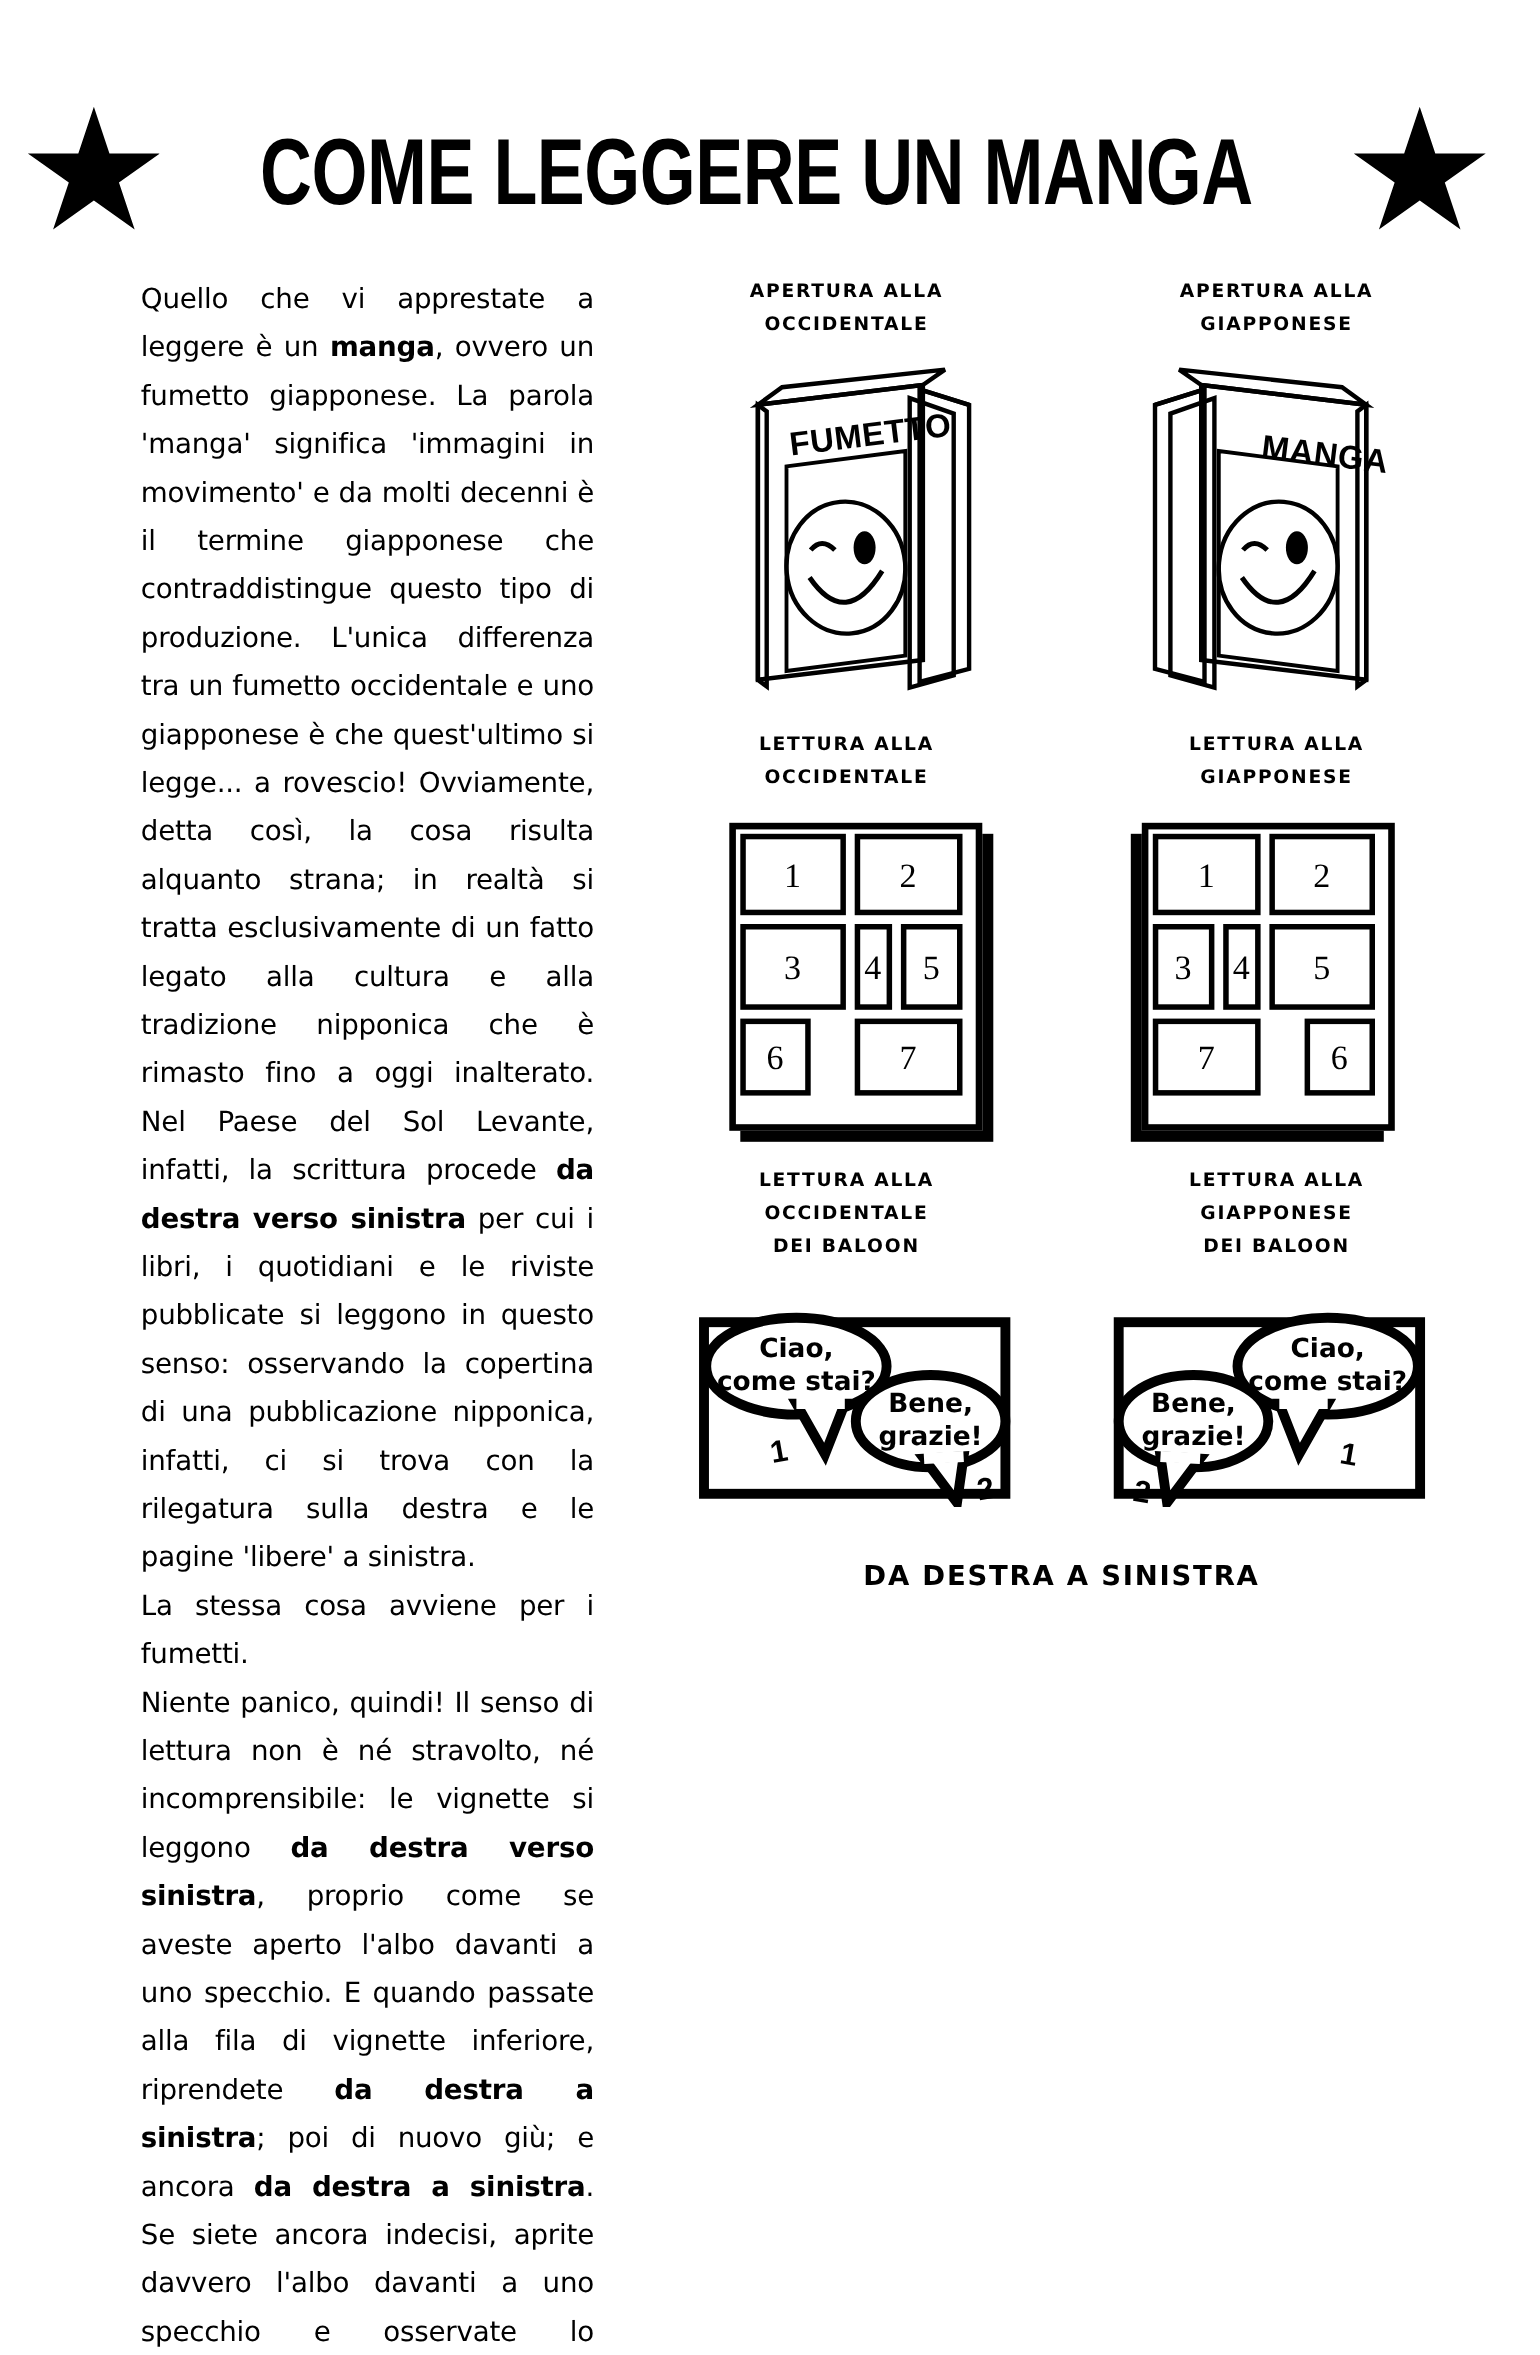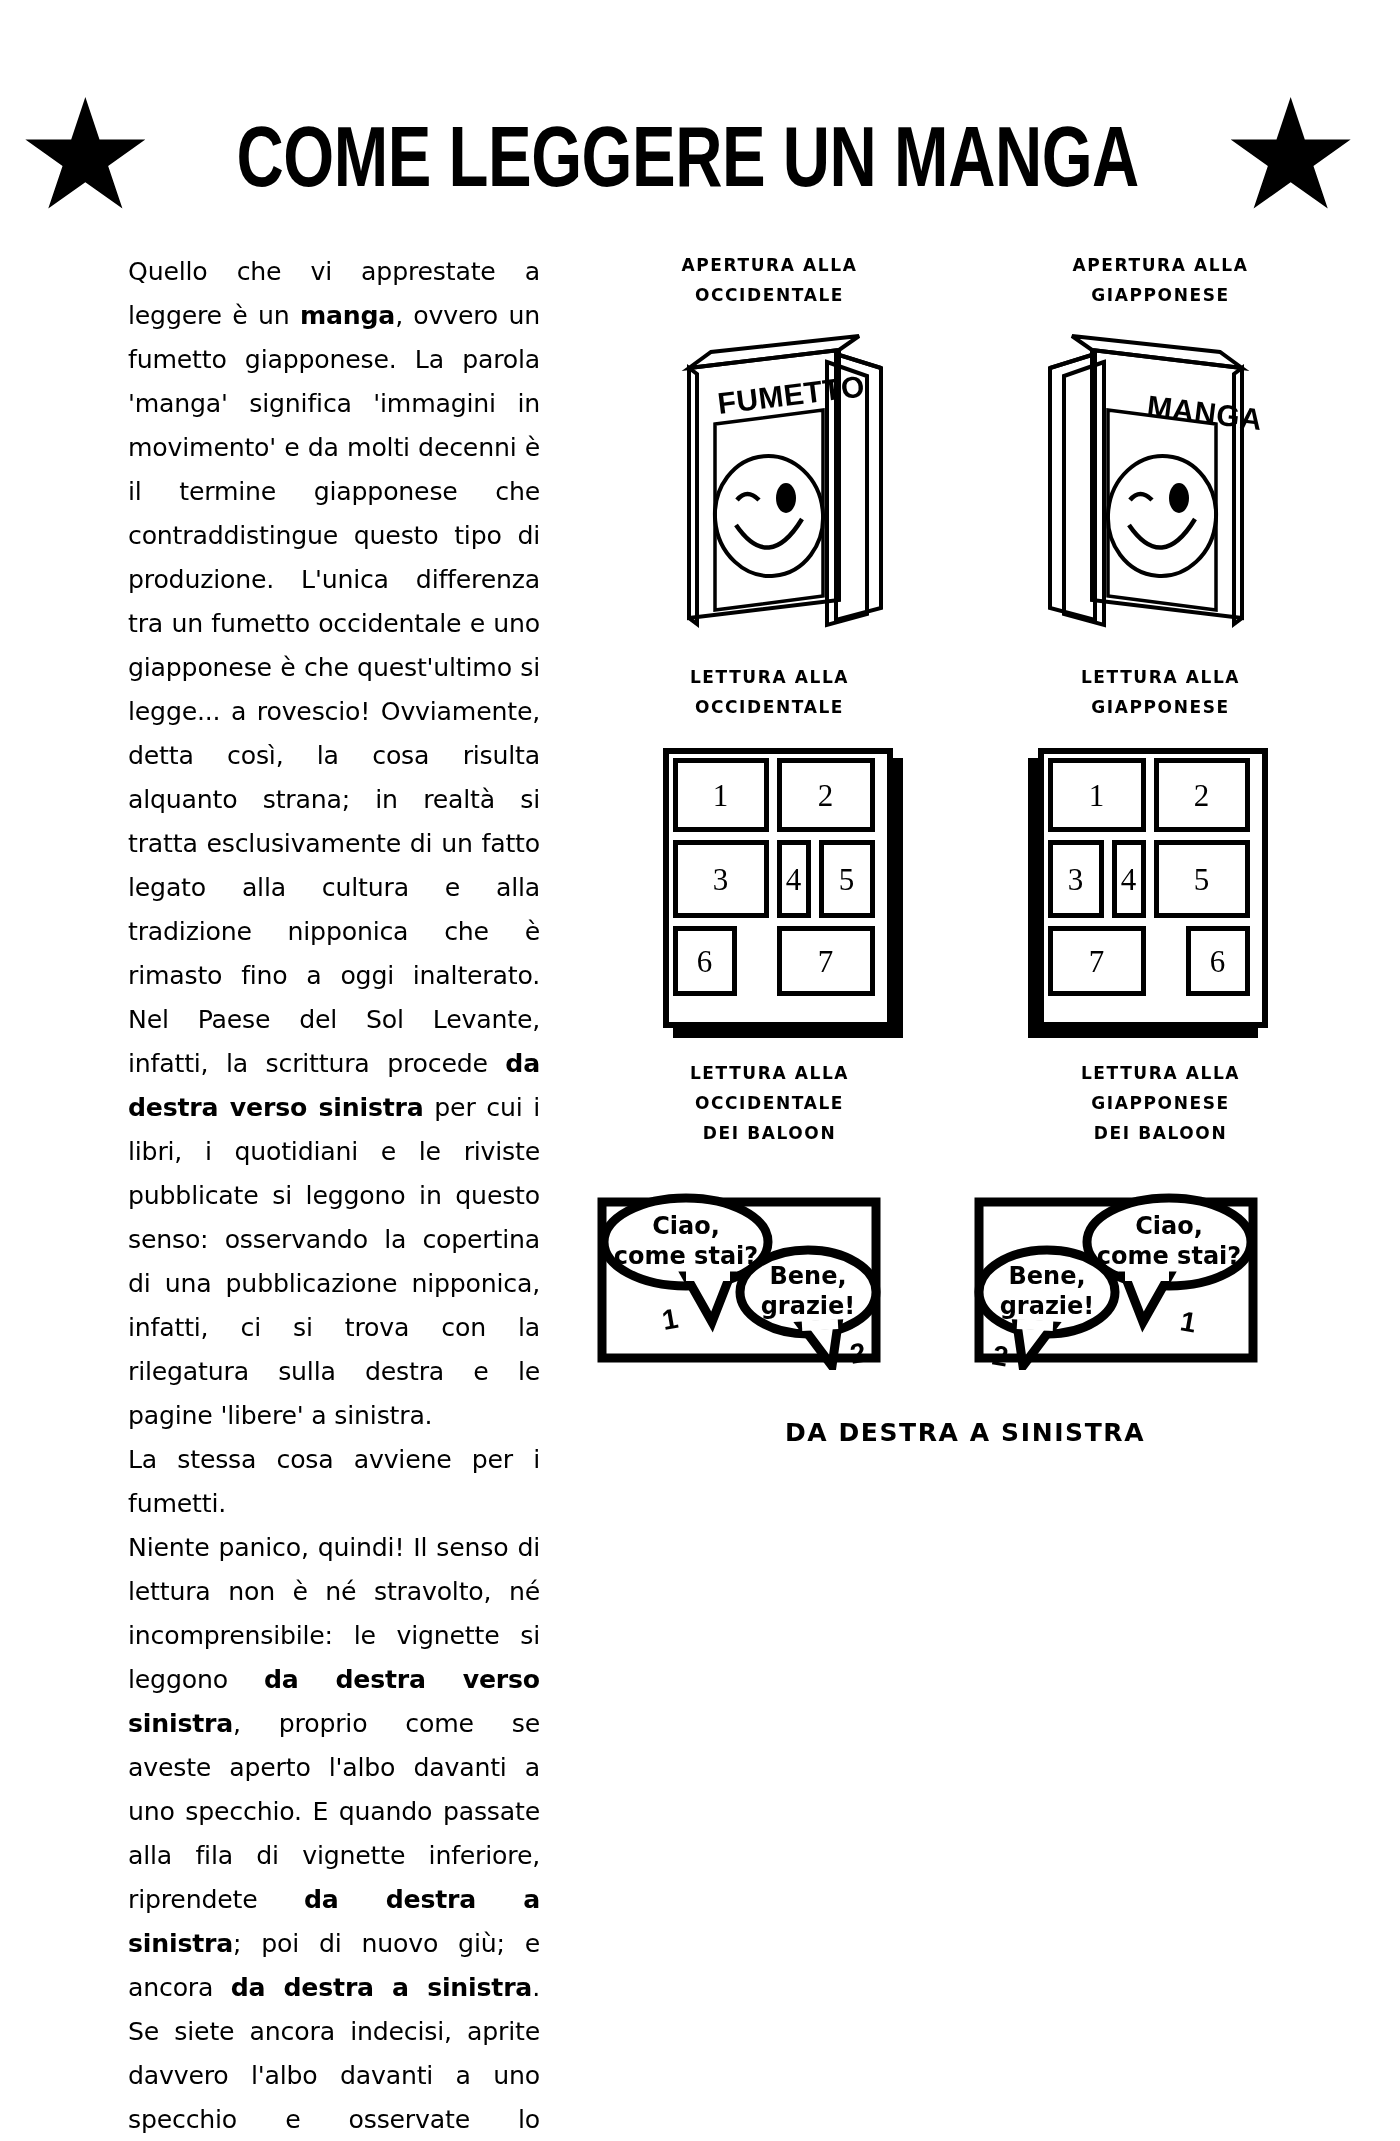--- a/index.html
+++ b/index.html
@@ -168,21 +168,21 @@
   .j6 { grid-column: 3 / 4; grid-row: 3; width: 64px; justify-self: end; }
   .j7 { grid-column: 1 / 3; grid-row: 3; }
 
   
   .balloons-row {
     display: flex;
     width: 100%;
     margin-top: 32px;
     justify-content: center;
   }
-  .balloon-cell { flex: 1 1 0; display: flex; justify-content: flex-start; text-decoration: underline; }
+  .balloon-cell { flex: 1 1 0; display: flex; justify-content: center; text-decoration: underline; }
 
   .final-cap {
     text-align: center;
     font-family: "DejaVu Sans", sans-serif;
     font-weight: 700;
     font-size: 25px;
     letter-spacing: 1.6px;
     margin-top: 48px;
     color: #000;
   }

